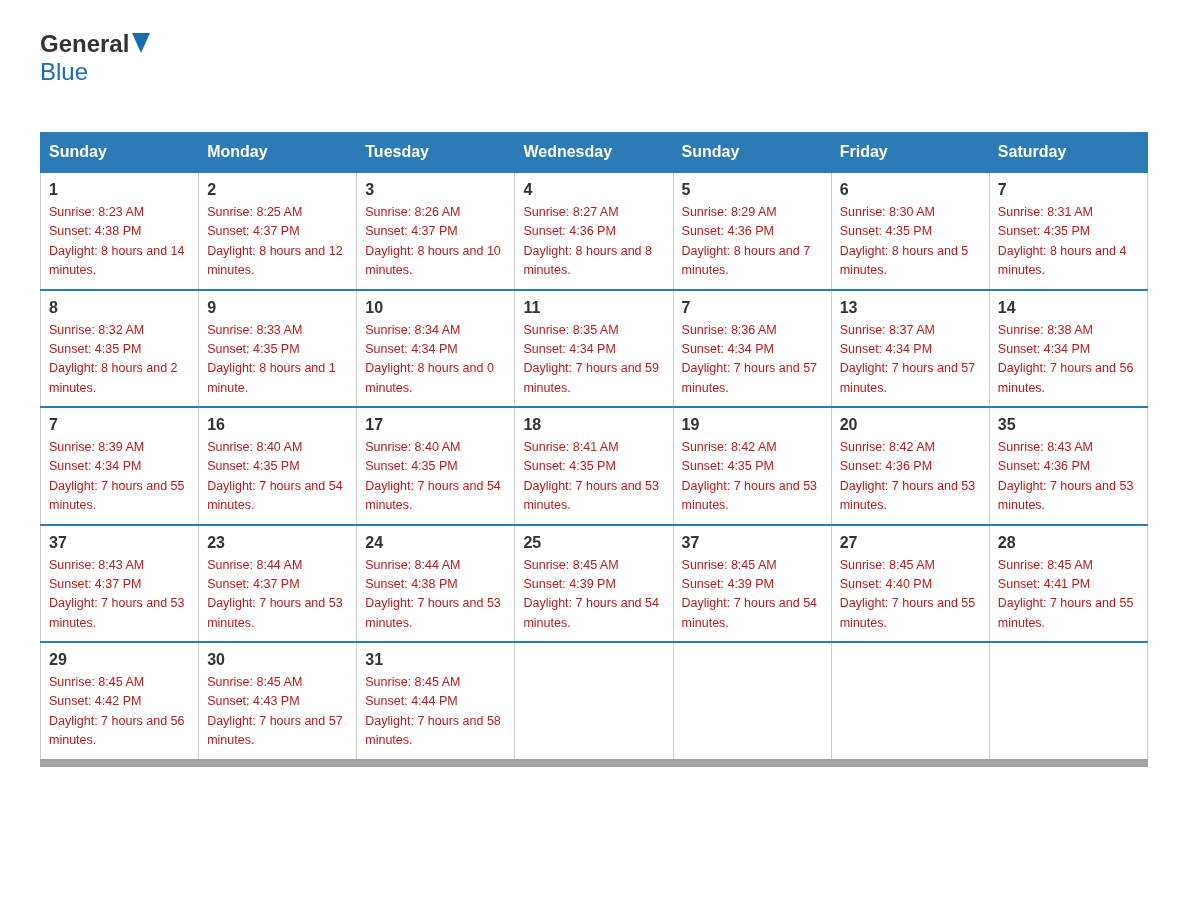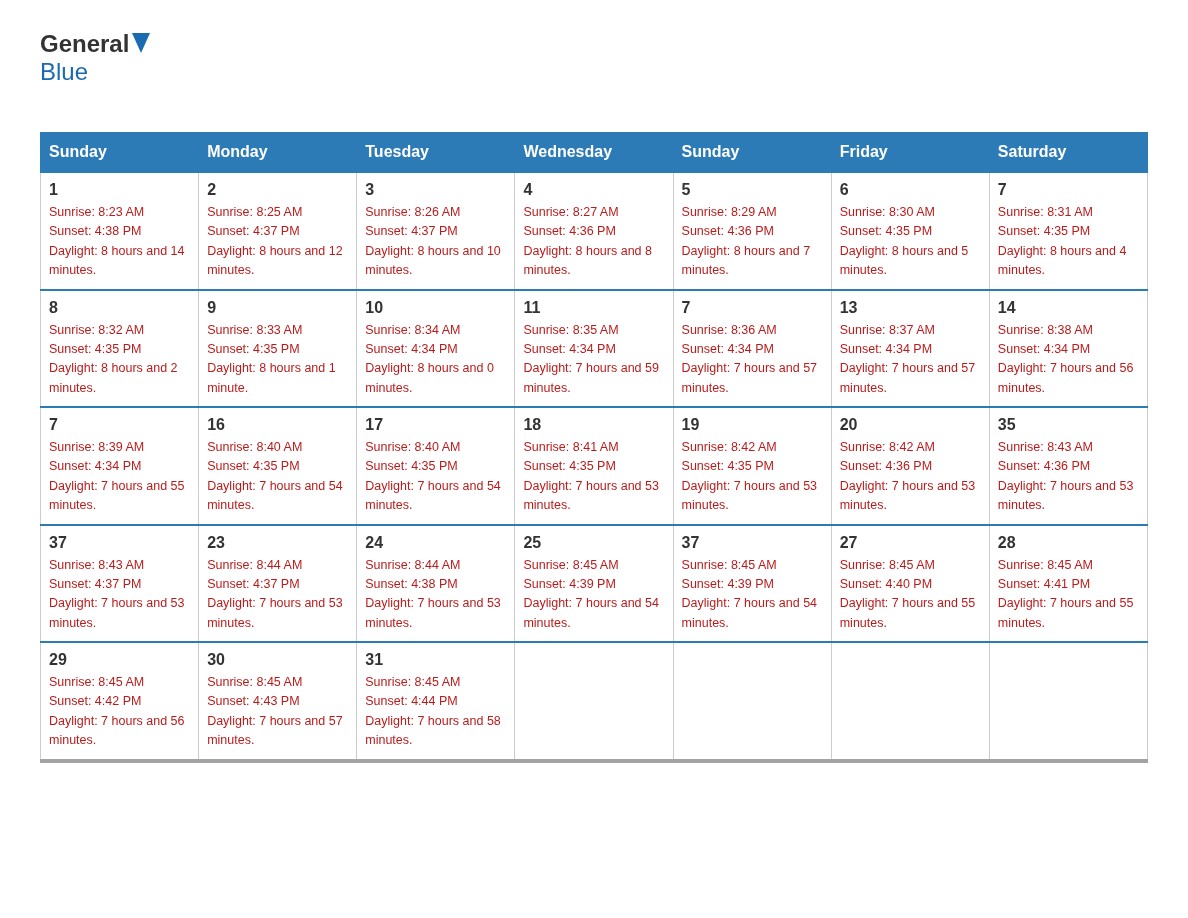--- a/index.html
+++ b/index.html
@@ -57,21 +57,21 @@
     tbody tr td {
       vertical-align: top;
       padding: 8px;
       border: 1px solid #ccc;
       font-size: 13px;
       color: #333;
       min-height: 90px;
       height: 110px;
     }
     tbody tr:last-child td {
-      border-bottom: 4px solid #a3a3a3;
+      border-bottom: 8px solid #a3a3a3;
     }
     tbody tr td .day-num {
       font-size: 16px;
       font-weight: bold;
       display: block;
       margin-bottom: 4px;
     }
     tbody tr td .day-info {
       font-size: 12.5px;
       line-height: 1.55;

